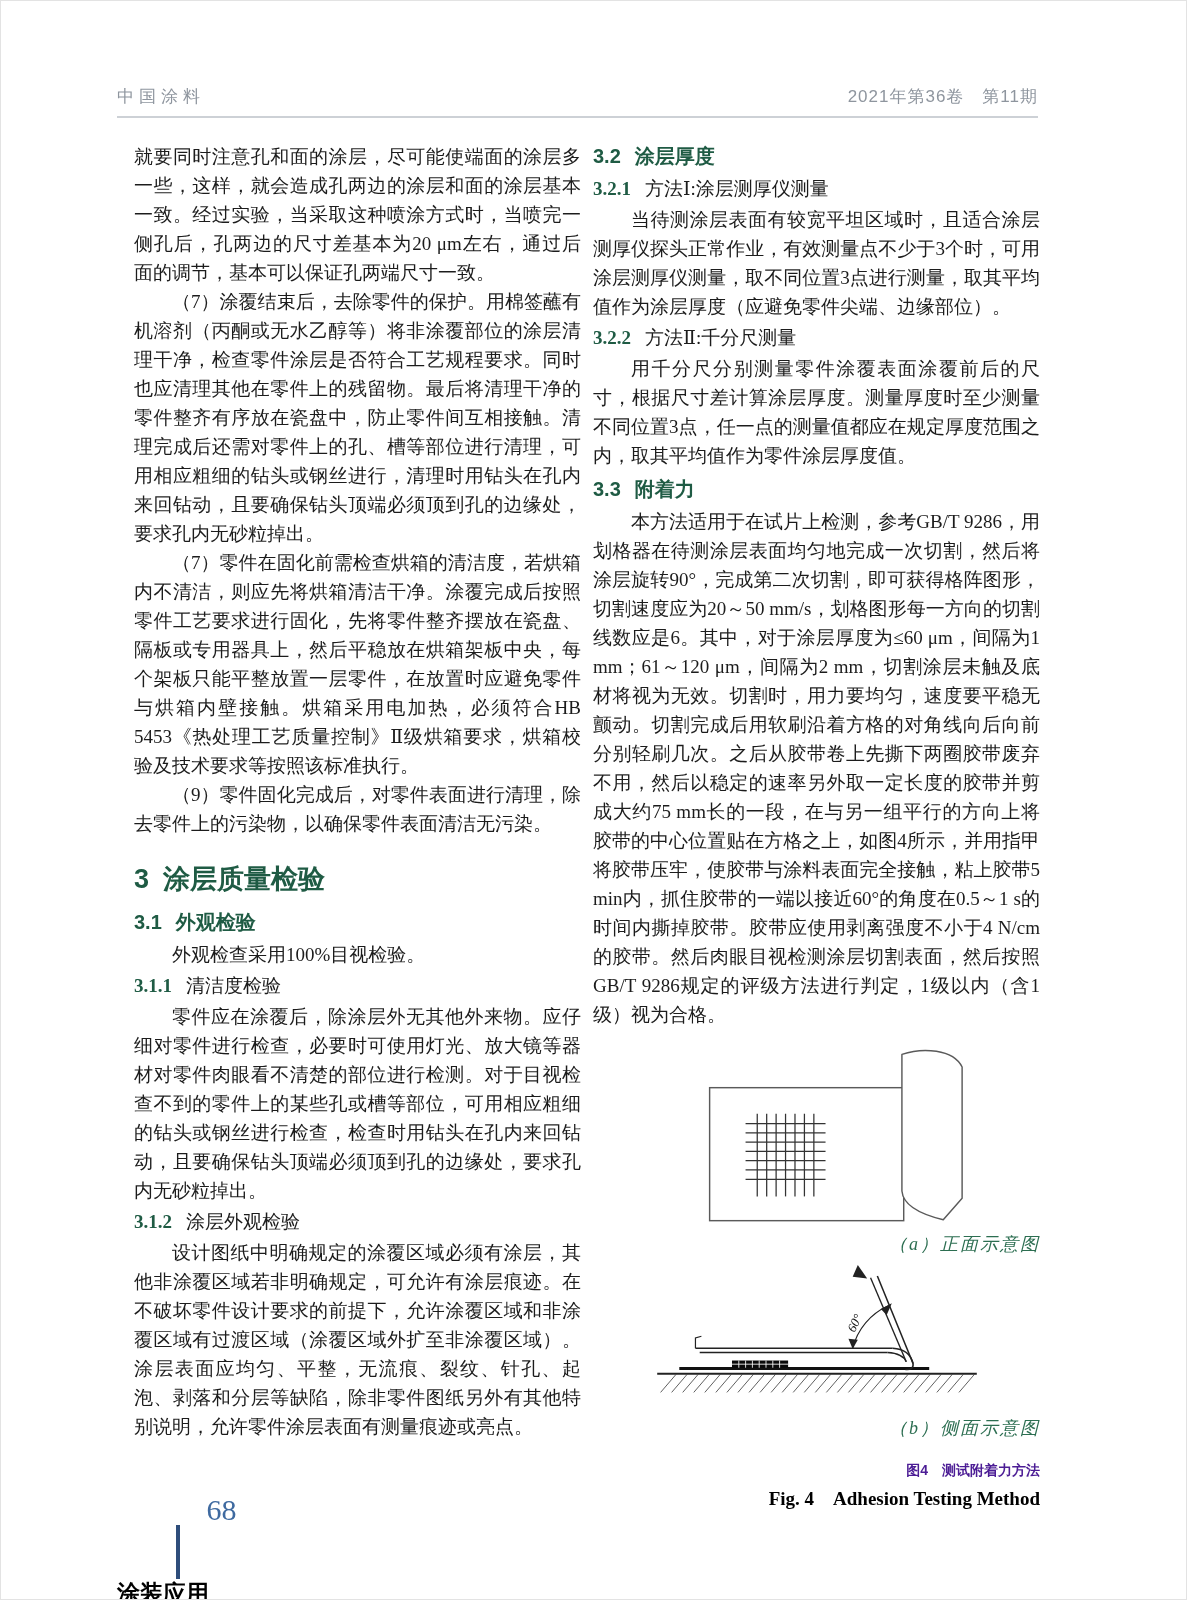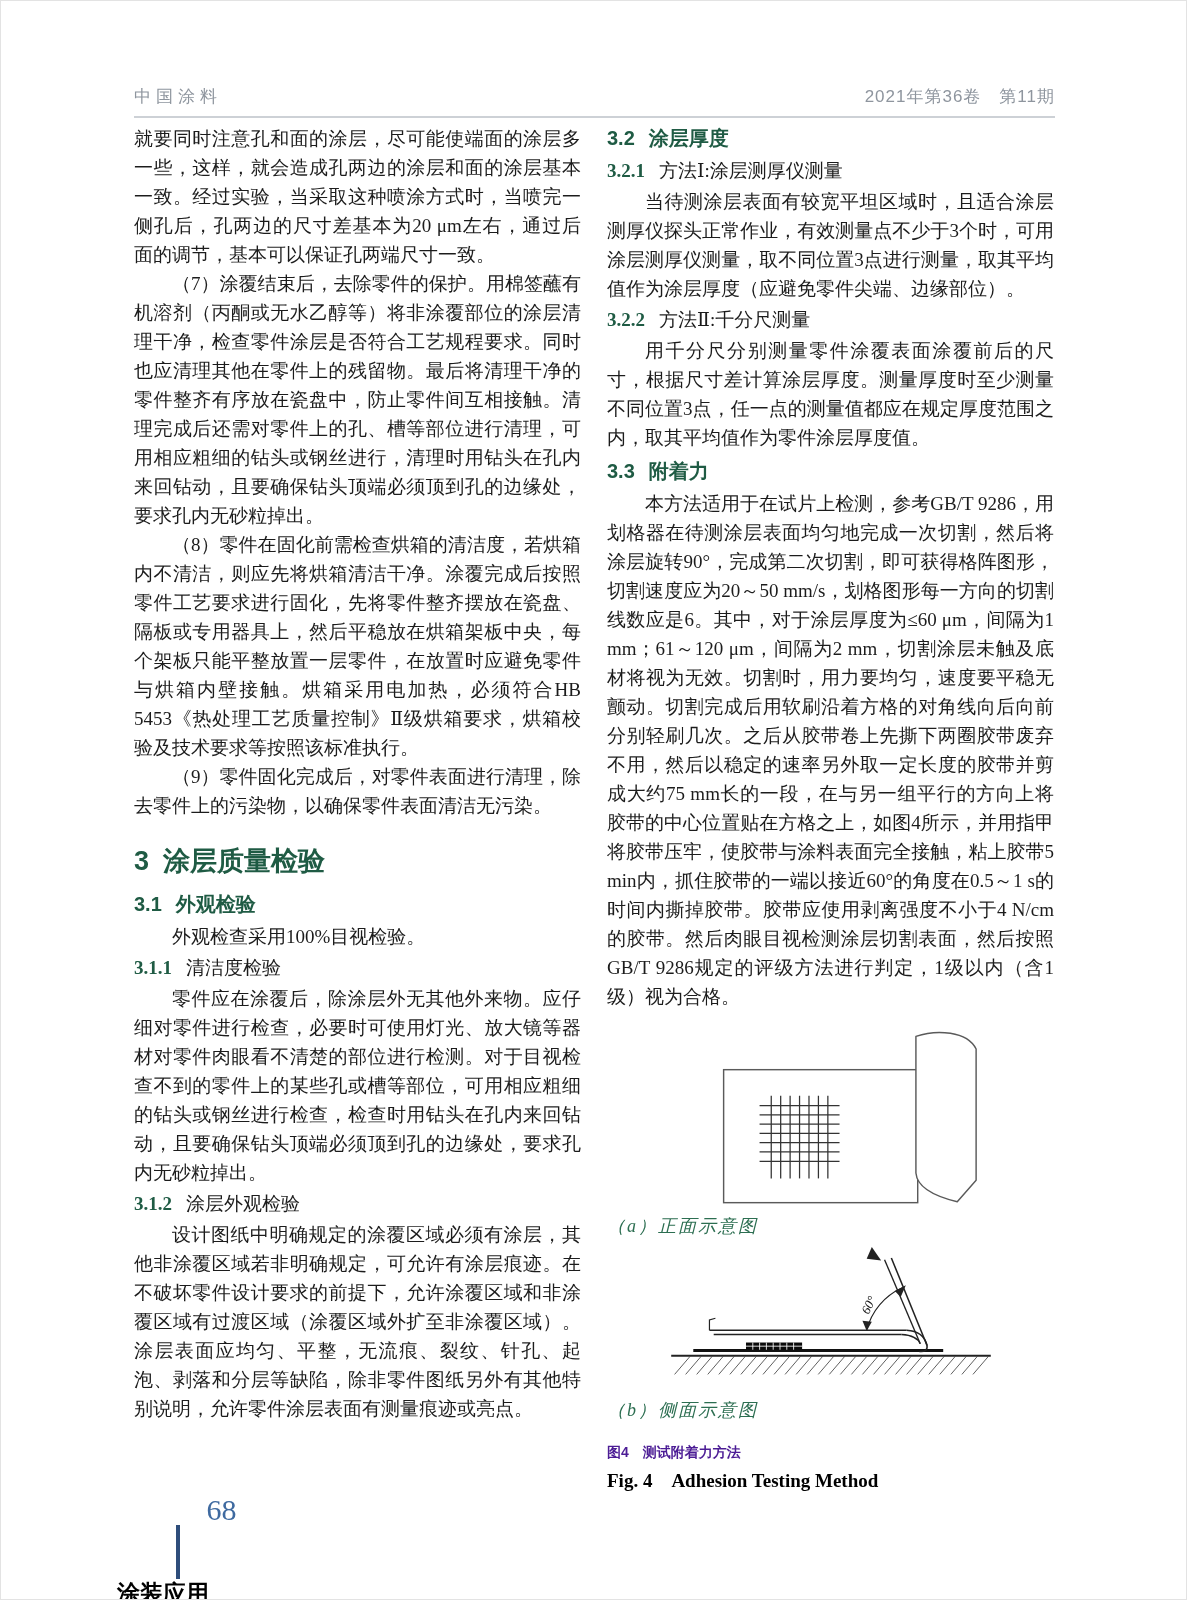--- a/index.html
+++ b/index.html
@@ -3,45 +3,45 @@
 <meta charset="utf-8">
 <style>
   html,body{margin:0;padding:0;background:#f2f2f2;}
   .page{
     position:relative;width:1187px;height:1600px;background:#ffffff;
     overflow:hidden;border:1px solid #e3e3e3;box-sizing:border-box;
     font-family:"Liberation Serif","DejaVu Serif",serif;color:#1c1c1c;
   }
   
   .header{
-    position:absolute;top:84px;left:133px;width:921px;
+    position:absolute;top:84px;left:116px;width:921px;
     display:flex;justify-content:space-between;align-items:flex-end;
     padding-bottom:8px;border-bottom:2px solid #cdd1d6;
     color:#8e959e;font-size:17px;
     font-family:"Liberation Sans","DejaVu Sans",sans-serif;
   }
   .header .journal{letter-spacing:5px;}
   .header .issue{letter-spacing:1px;}
   
   .columns{
-    position:absolute;top:123px;left:133px;width:921px;
-    display:flex;gap:26px;
+    position:absolute;top:141px;left:133px;width:921px;
+    display:flex;gap:12px;
   }
   .col{width:447px;font-size:19px;line-height:29px;text-align:justify;}
   .col p{margin:0;text-indent:2em;}
   .col p.noindent{text-indent:0;}
   h2.sec1{margin:24px 0 12px;font-size:27px;line-height:34px;font-weight:bold;color:#1f5b44;
           font-family:"Liberation Sans","DejaVu Sans",sans-serif;}
   h3.sec2{margin:5px 0 3px;font-size:20px;line-height:29px;font-weight:bold;color:#1f5b44;
           font-family:"Liberation Sans","DejaVu Sans",sans-serif;}
   h4.sec3{margin:2px 0;font-size:19px;line-height:29px;font-weight:normal;}
   h4.sec3 .num{color:#1f5b44;font-family:Liberation Serif, serif;font-weight:600;}
   .hgap{display:inline-block;width:14px;}
   
-  .figure-block{margin-top:18px;text-align:left;}
+  .figure-block{margin-top:18px;text-align:right;}
   .fig-caption{
     color:#2c6e51;font-size:18px;letter-spacing:2px;font-style:italic;
     line-height:26px;margin:2px 0 6px;
   }
   .fig-title-zh{
     margin-top:14px;font-size:14px;font-weight:bold;color:#4c1d95;
     font-family:"Liberation Sans","DejaVu Sans",sans-serif;line-height:30px;
   }
   .fig-title-en{
     font-size:19px;font-weight:bold;color:#000;line-height:28px;
@@ -75,21 +75,21 @@
   <div class="header">
     <span class="journal">中国涂料</span>
     <span class="issue">2021年第36卷　第11期</span>
   </div>
 
   <div class="columns">
 
     <div class="col">
       <p class="noindent">就要同时注意孔和面的涂层，尽可能使端面的涂层多一些，这样，就会造成孔两边的涂层和面的涂层基本一致。经过实验，当采取这种喷涂方式时，当喷完一侧孔后，孔两边的尺寸差基本为20 μm左右，通过后面的调节，基本可以保证孔两端尺寸一致。</p>
       <p>（7）涂覆结束后，去除零件的保护。用棉签蘸有机溶剂（丙酮或无水乙醇等）将非涂覆部位的涂层清理干净，检查零件涂层是否符合工艺规程要求。同时也应清理其他在零件上的残留物。最后将清理干净的零件整齐有序放在瓷盘中，防止零件间互相接触。清理完成后还需对零件上的孔、槽等部位进行清理，可用相应粗细的钻头或钢丝进行，清理时用钻头在孔内来回钻动，且要确保钻头顶端必须顶到孔的边缘处，要求孔内无砂粒掉出。</p>
-      <p>（8）零件在固化前需检查烘箱的清洁度，若烘箱内不清洁，则应先将烘箱清洁干净。涂覆完成后按照零件工艺要求进行固化，先将零件整齐摆放在瓷盘、隔板或专用器具上，然后平稳放在烘箱架板中央，每个架板只能平整放置一层零件，在放置时应避免零件与烘箱内壁接触。烘箱采用电加热，必须符合HB 5453《热处理工艺质量控制》Ⅱ级烘箱要求，烘箱校验及技术要求等按照该标准执行。</p>
+      <p>（7）零件在固化前需检查烘箱的清洁度，若烘箱内不清洁，则应先将烘箱清洁干净。涂覆完成后按照零件工艺要求进行固化，先将零件整齐摆放在瓷盘、隔板或专用器具上，然后平稳放在烘箱架板中央，每个架板只能平整放置一层零件，在放置时应避免零件与烘箱内壁接触。烘箱采用电加热，必须符合HB 5453《热处理工艺质量控制》Ⅱ级烘箱要求，烘箱校验及技术要求等按照该标准执行。</p>
       <p>（9）零件固化完成后，对零件表面进行清理，除去零件上的污染物，以确保零件表面清洁无污染。</p>
 
       <h2 class="sec1"><span class="num">3</span><span class="hgap"></span><span>涂层质量检验</span></h2>
 
       <h3 class="sec2"><span class="num">3.1</span><span class="hgap"></span><span>外观检验</span></h3>
       <p>外观检查采用100%目视检验。</p>
 
       <h4 class="sec3"><span class="num">3.1.1</span><span class="hgap"></span><span>清洁度检验</span></h4>
       <p>零件应在涂覆后，除涂层外无其他外来物。应仔细对零件进行检查，必要时可使用灯光、放大镜等器材对零件肉眼看不清楚的部位进行检测。对于目视检查不到的零件上的某些孔或槽等部位，可用相应粗细的钻头或钢丝进行检查，检查时用钻头在孔内来回钻动，且要确保钻头顶端必须顶到孔的边缘处，要求孔内无砂粒掉出。</p>
 

